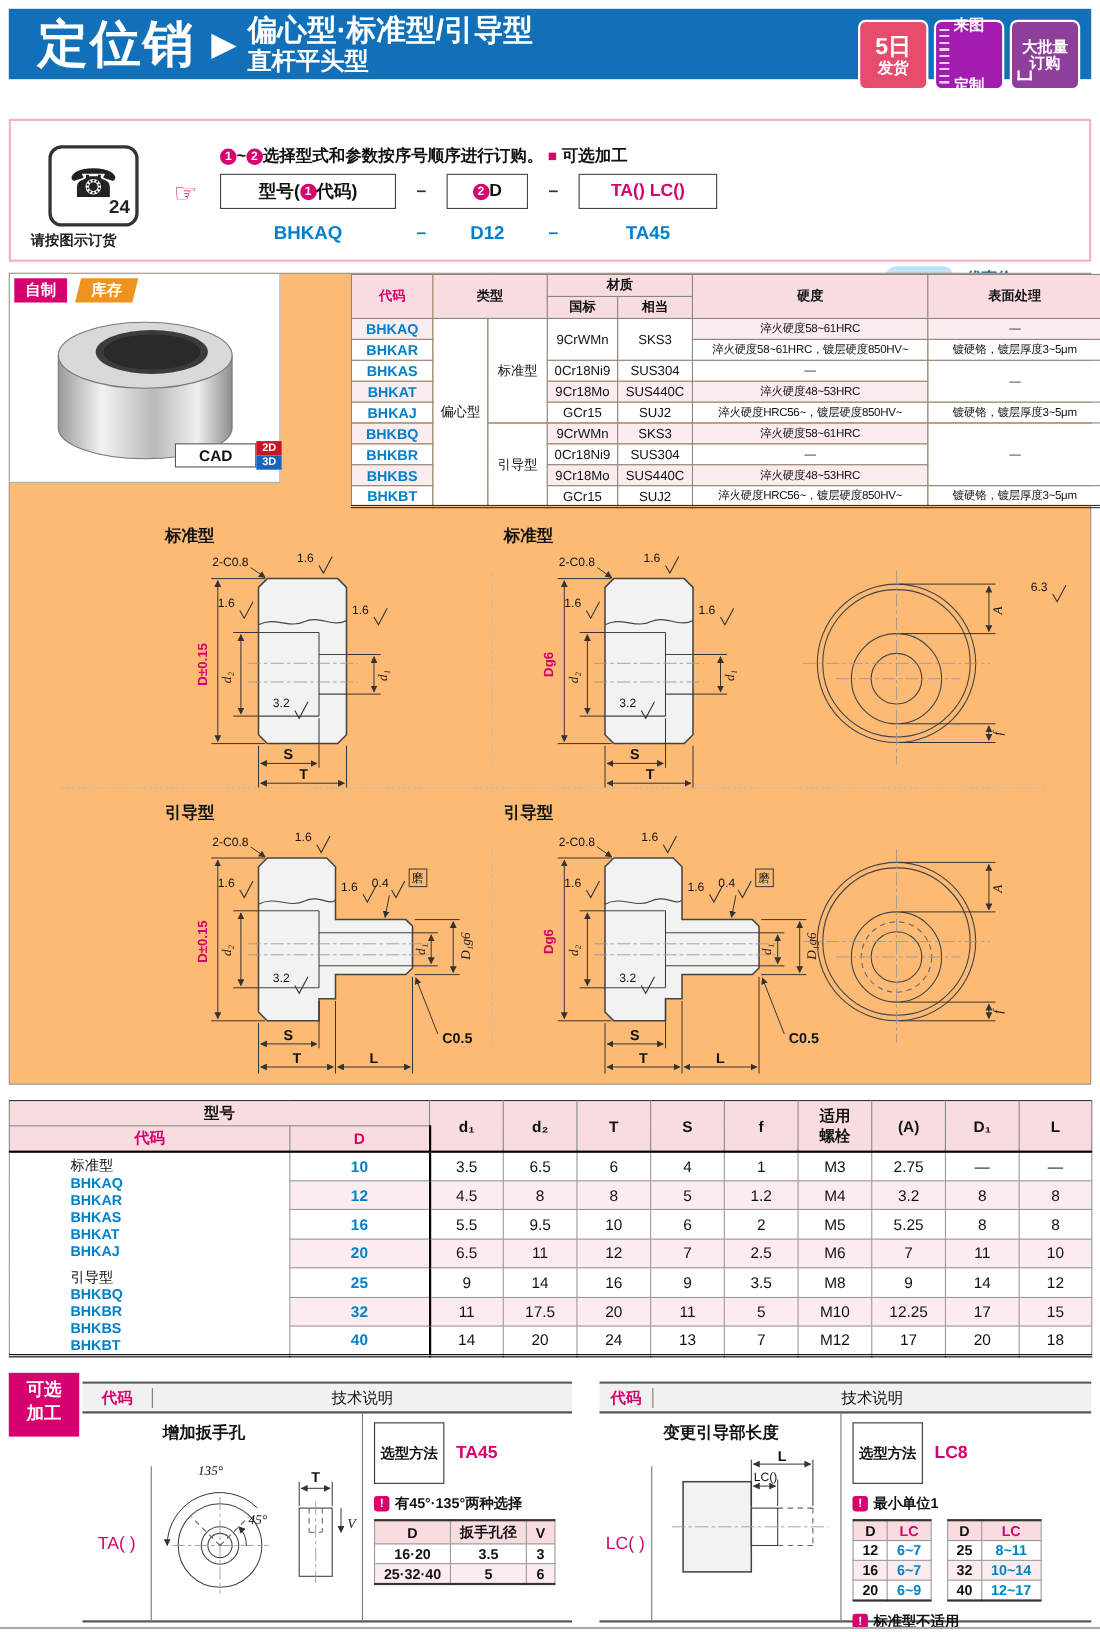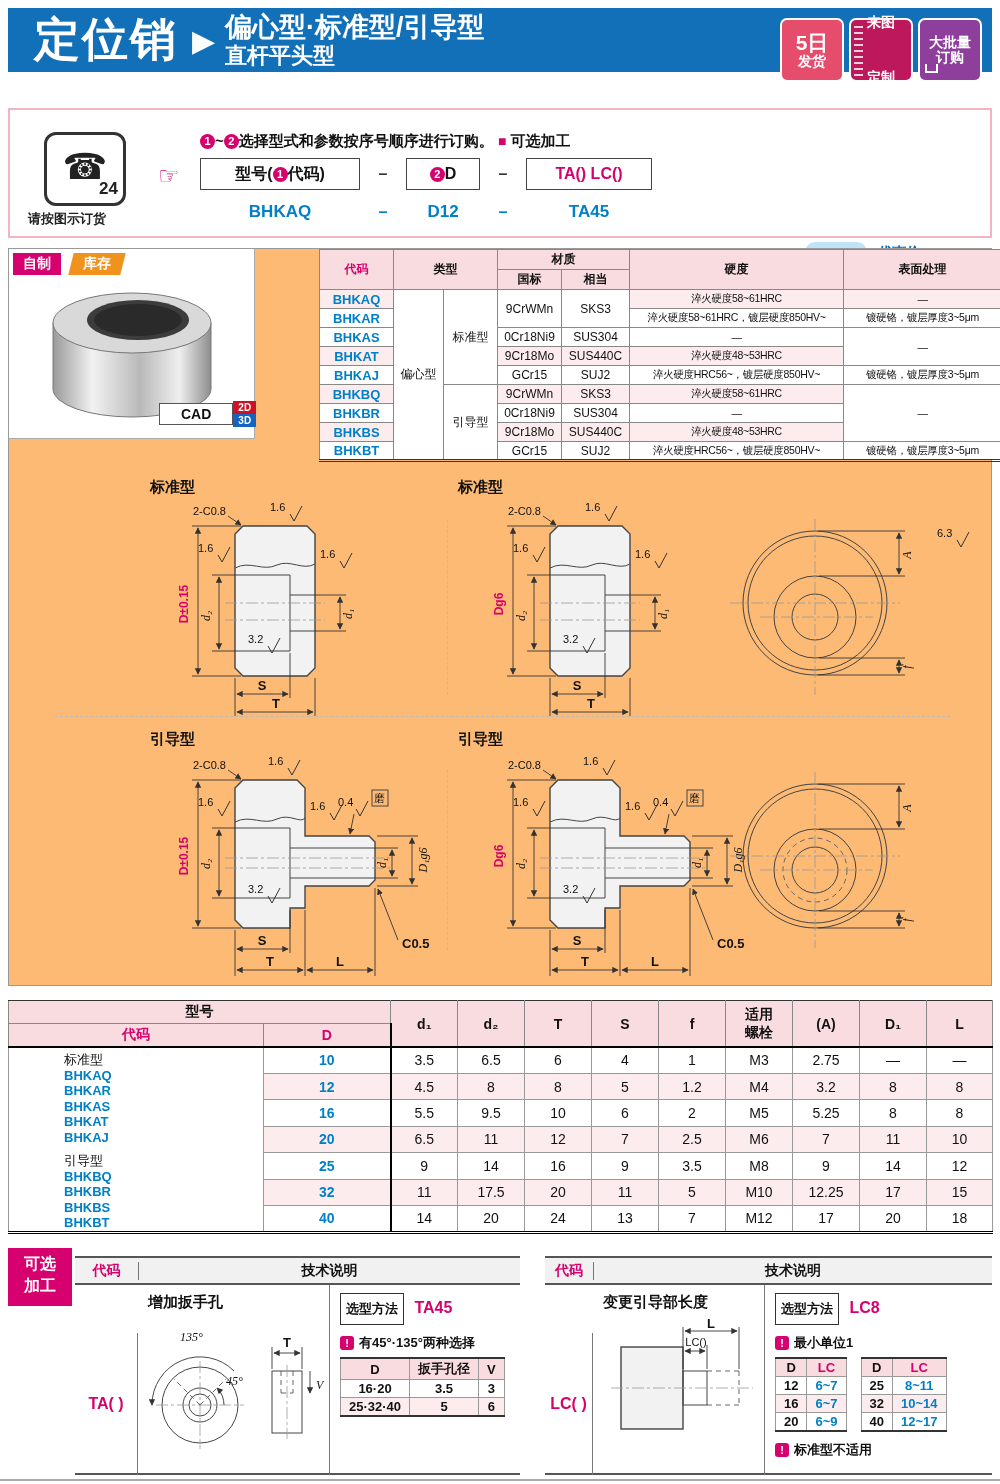--- a/index.html
+++ b/index.html
@@ -11,21 +11,21 @@
   .hdr{left:8px;top:8px;width:984px;height:64px;background:#1170b8;display:flex;align-items:center;color:#fff;}
   .hdr-title{font-size:46px;font-weight:bold;margin-left:26px;letter-spacing:2px;}
   .hdr-arrow{font-size:30px;margin:0 10px 0 14px;}
   .hdr-sub{display:flex;flex-direction:column;line-height:1.15;}
   .hdr-sub .s1{font-size:27px;font-weight:bold;}
   .hdr-sub .s2{font-size:22px;font-weight:bold;}
   .badges{position:absolute;right:10px;top:10px;display:flex;gap:5px;}
   .badge{width:64px;height:64px;border:2px solid #fff;border-radius:7px;color:#fff;font-weight:bold;
          display:flex;flex-direction:column;align-items:center;justify-content:center;line-height:1.05;position:relative;}
   .badge .b1{font-size:21px;} .badge .b2{font-size:14px;} .badge .b3{font-size:14px;}
-  .badge-red{background:#e64d6d;} .badge-green{background:#be185d;gap:40px;} .badge-purple{background:#8e3f9b;justify-content:center;}
+  .badge-red{background:#e64d6d;} .badge-green{background:#a21caf;gap:40px;} .badge-purple{background:#8e3f9b;justify-content:center;}
   .ruler-icon{position:absolute;left:3px;top:6px;width:9px;height:50px;background:repeating-linear-gradient(#fff 0 2px,transparent 2px 6px);opacity:.8;}
   .cart-icon{position:absolute;left:5px;bottom:7px;width:13px;height:9px;border:2px solid #fff;border-top:none;}
 
   
   .orderbox{left:8px;top:108px;width:984px;height:130px;border:2px solid #f3b3c3;background:#fff;}
   .phone{left:34px;top:22px;width:82px;height:74px;border:3px solid #333;border-radius:12px;text-align:center;}
   .phone .ph-glyph{font-size:36px;line-height:64px;color:#222;}
   .phone .ph-24{position:absolute;right:5px;bottom:4px;font-size:17px;font-weight:bold;color:#222;}
   .phone-caption{left:18px;top:100px;width:120px;font-size:13px;font-weight:bold;color:#222;}
   .hand{left:148px;top:52px;font-size:24px;color:#d6006e;}
@@ -104,27 +104,27 @@
   table.spec td.codes .lbl{color:#111;font-size:13px;}
   table.spec td.codes .cd{color:#0080c8;font-weight:bold;font-size:13px;}
   table.spec td.codes .gap{height:8px;}
 
   
   .optbadge{left:8px;top:1248px;width:64px;height:58px;background:#d6006e;color:#fff;font-size:16px;font-weight:bold;
             text-align:center;line-height:1.35;padding-top:5px;}
   .btable{position:absolute;top:1256px;border-top:2px solid #555;border-bottom:2px solid #555;background:#fff;}
   .btable .bhead{display:flex;border-bottom:2px solid #555;background:#f1f1f1;height:27px;align-items:center;}
   .btable .bhead .hc{font-size:14px;font-weight:bold;color:#d6006e;text-align:center;}
-  .btable .bhead .hd{font-size:14px;font-weight:bold;color:#111;text-align:center;flex:1;}
+  .btable .bhead .hd{font-size:14px;font-weight:normal;color:#111;text-align:center;flex:1;}
   .btable .bbody{display:flex;}
-  .bcode{display:flex;align-items:center;justify-content:center;font-size:16px;font-weight:bold;color:#d6006e;border-right:1px solid #777;margin-top:48px;}
+  .bcode{display:flex;align-items:center;justify-content:center;font-size:16px;font-weight:normal;color:#d6006e;border-right:1px solid #777;margin-top:48px;}
   .bdiag{position:relative;border-right:1px solid #777;}
   .bdiag .btitle{position:absolute;left:10px;top:8px;font-size:15px;font-weight:bold;color:#111;}
   .bsel{position:relative;padding:8px 8px 0 10px;}
-  .methodbox{display:inline-block;border:1px solid #333;font-size:13px;font-weight:bold;padding:6px 5px;color:#111;}
+  .methodbox{display:inline-block;border:1px solid #333;font-size:13px;font-weight:bold;padding:18px 5px;color:#111;}
   .methodval{display:inline-block;color:#d6006e;font-size:16px;font-weight:bold;margin-left:6px;}
   .noteline{margin-top:9px;font-size:13px;font-weight:bold;color:#111;display:flex;align-items:center;gap:5px;}
   .noteicon{display:inline-block;width:14px;height:14px;background:#d6006e;color:#fff;border-radius:3px;
             font-size:11px;font-weight:bold;text-align:center;line-height:14px;}
   table.mini{border-collapse:collapse;margin-top:5px;border-top:2px solid #333;border-bottom:2px solid #333;}
   table.mini th{background:#f8dcdf;font-size:13px;font-weight:bold;color:#111;border:1px solid #999;padding:1px 8px;}
   table.mini th.lc{color:#d6006e;}
   table.mini td{font-size:13px;font-weight:bold;color:#111;border:1px solid #999;padding:1px 8px;text-align:center;}
   table.mini td.blue{color:#0080c8;}
   table.mini tr.p td{background:#fdecee;}

